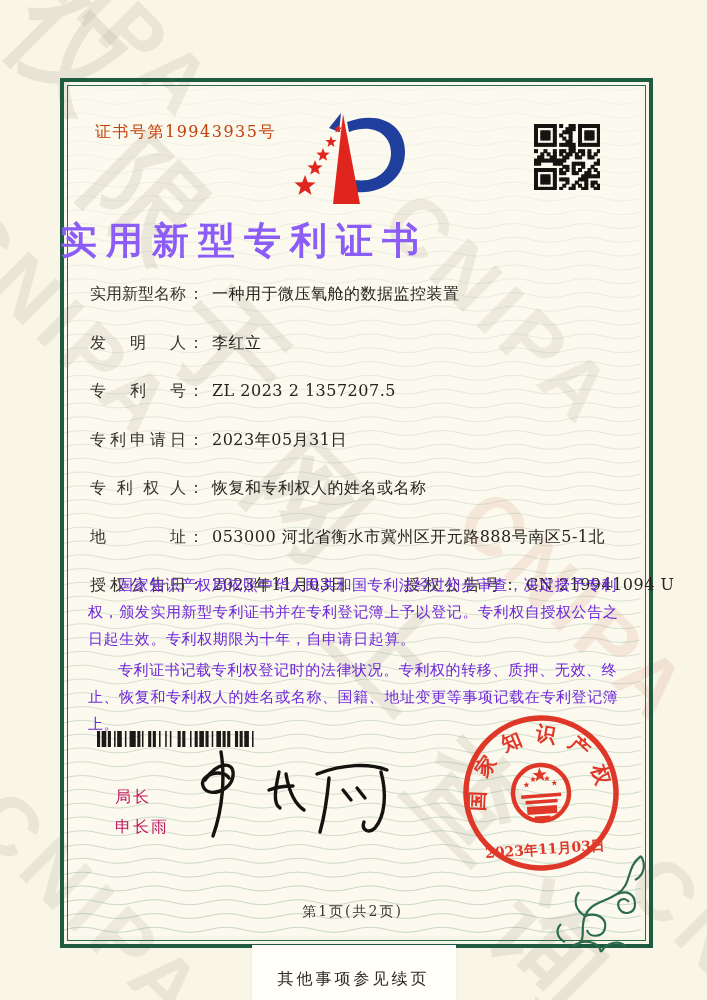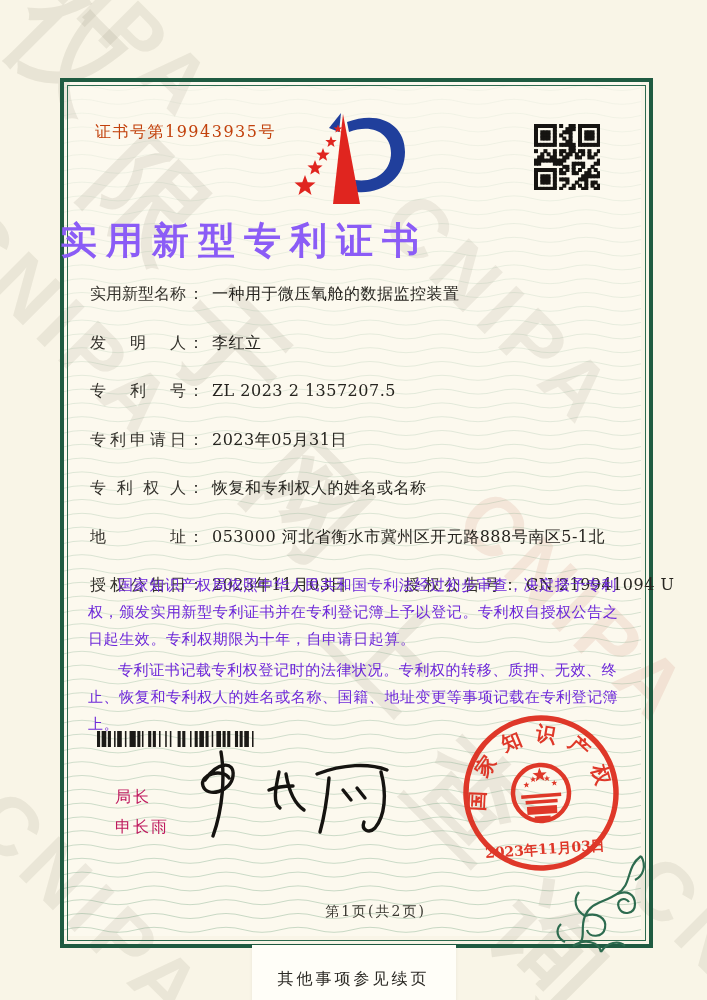--- a/index.html
+++ b/index.html
@@ -29,21 +29,21 @@
   .lbl{display:inline-block; width:96px; text-align:justify; text-align-last:justify; color:#34322c;}
   .colon{margin:0 8px 0 2px;}
   .val{letter-spacing:0.5px; color:#26241f;}
   .pair2{margin-left:57px;}
   .paras{left:88px; top:572px; width:534px; font-size:15px; line-height:1.8; letter-spacing:0.6px; color:#6d28d9;}
   .paras p{margin:0 0 4px 0; text-indent:2em;}
   #barcode{left:97px; top:731px;}
   .signer{left:95px; top:782px; font-family:Liberation Sans, sans-serif; font-size:16px; line-height:30px; color:#be185d; letter-spacing:2px;margin-left:20px;}
   #signature{left:183px; top:750px;}
   #seal{left:455px; top:707px; transform:rotate(-4deg); z-index:4;}
-  .page-num{left:60px; top:903px; width:585px; text-align:center; font-size:14px; letter-spacing:2px; color:#3a3831;padding-left:23px;}
+  .page-num{left:60px; top:903px; width:585px; text-align:center; font-size:14px; letter-spacing:2px; color:#3a3831;}
   .footer-note{left:50%; top:945px; transform:translateX(-50%); background:#fffef8; padding:24px 26px; font-size:16px; letter-spacing:3px; color:#2b2924; z-index:5; box-shadow:0 0 4px rgba(0,0,0,0.06);text-align:right;}
   #qr{left:534px; top:124px;}
   #logo{left:283px; top:110px;}
 </style>
 </head>
 <body>
 
 <div class="page">
 
   <span class="wm wm-cnipa" style="left:-45px;top:-45px;">CNIPA</span>

